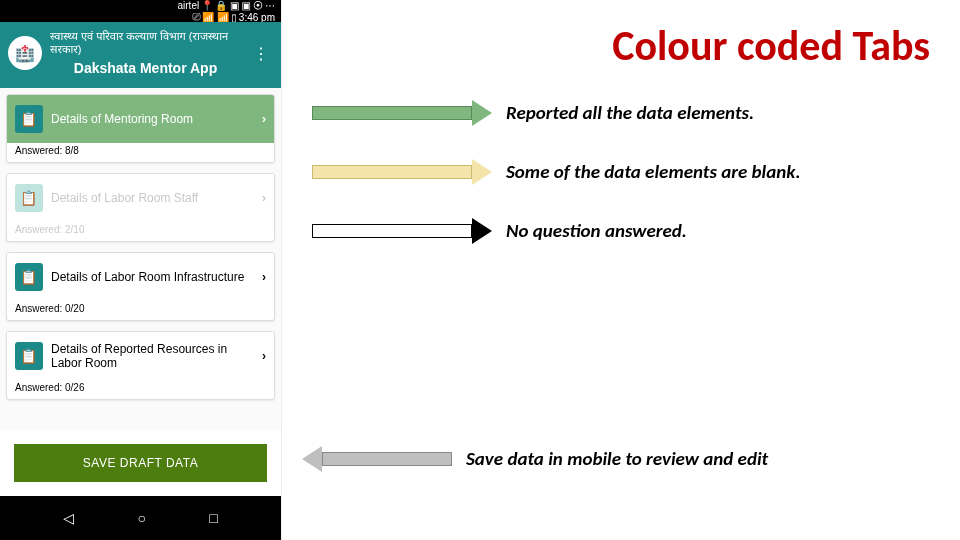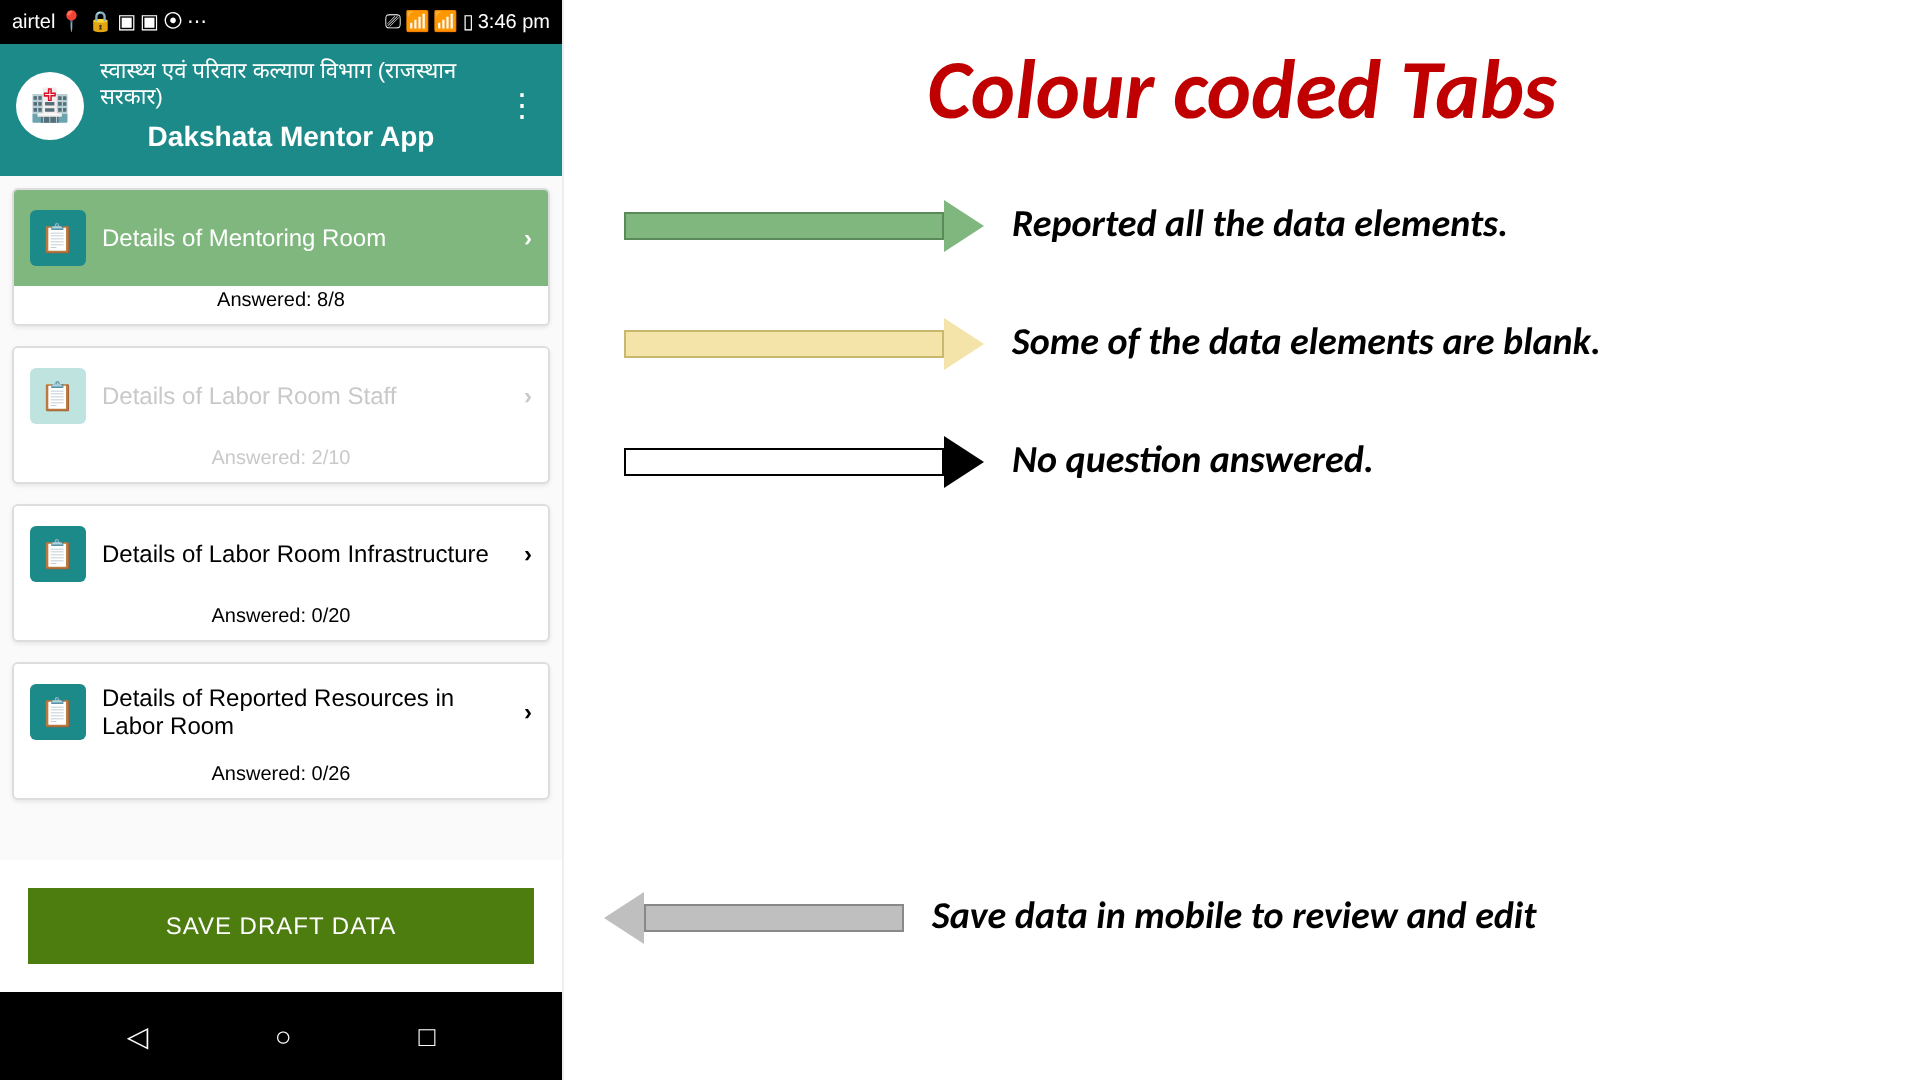--- a/index.html
+++ b/index.html
@@ -20,23 +20,24 @@
     display: flex;
     flex-direction: column;
     border-right: 1px solid #eee;
   }
   .statusbar {
     height: 22px;
     background: #000;
     color: #fff;
     font-size: 10px;
     display: flex;
-    align-items: center;
+    align-items: flex-end;
     justify-content: space-between;
     padding: 0 6px;
+    flex-direction: column;
   }
   .statusbar .left, .statusbar .right { display: flex; align-items: center; gap: 2px; }
   .statusbar .left span, .statusbar .right span { font-size: 10px; }
 
   .appbar {
     background: #1d8a8a;
     color: #fff;
     padding: 8px 8px 12px 8px;
     display: flex;
     align-items: center;
@@ -81,21 +82,21 @@
     width:28px;height:28px;
     background:#1d8a8a;
     border-radius:3px;
     display:flex;align-items:center;justify-content:center;
     color:#fff;font-size:14px;
   }
   .card .row .label { flex:1; }
   .card .row .chev { font-weight:bold; color:inherit; }
   .card .ans {
     font-size:10px;
-    text-align:center;
+    text-align:left;
     padding:2px 8px 6px;
   }
   .card.green .row { background:#7fb77e; color:#fff; }
   .card.green .ans { background:#fff; color:#000; }
   .card.grey .row { background:#fff; color:#c9c9c9; }
   .card.grey .row .icon{background:#bfe3df;color:#1d8a8a;}
   .card.grey .ans { color:#c9c9c9; }
   .card.white .row { background:#fff; color:#000; }
   .card.white .ans { color:#000; }
 
@@ -126,23 +127,22 @@
   
   .slide {
     flex:1;
     padding: 20px 30px;
     position:relative;
   }
   .slide-title {
     color:#c00000;
     font-size:42px;
     font-family: Calibri, Arial, sans-serif;
-    text-align:center;
+    text-align:right;
     margin-bottom:30px;
-    font-style:italic;
   }
   .legend {
     display:flex;
     flex-direction:column;
     gap:36px;
     margin-top:20px;
   }
   .legend-row {
     display:flex;
     align-items:center;

